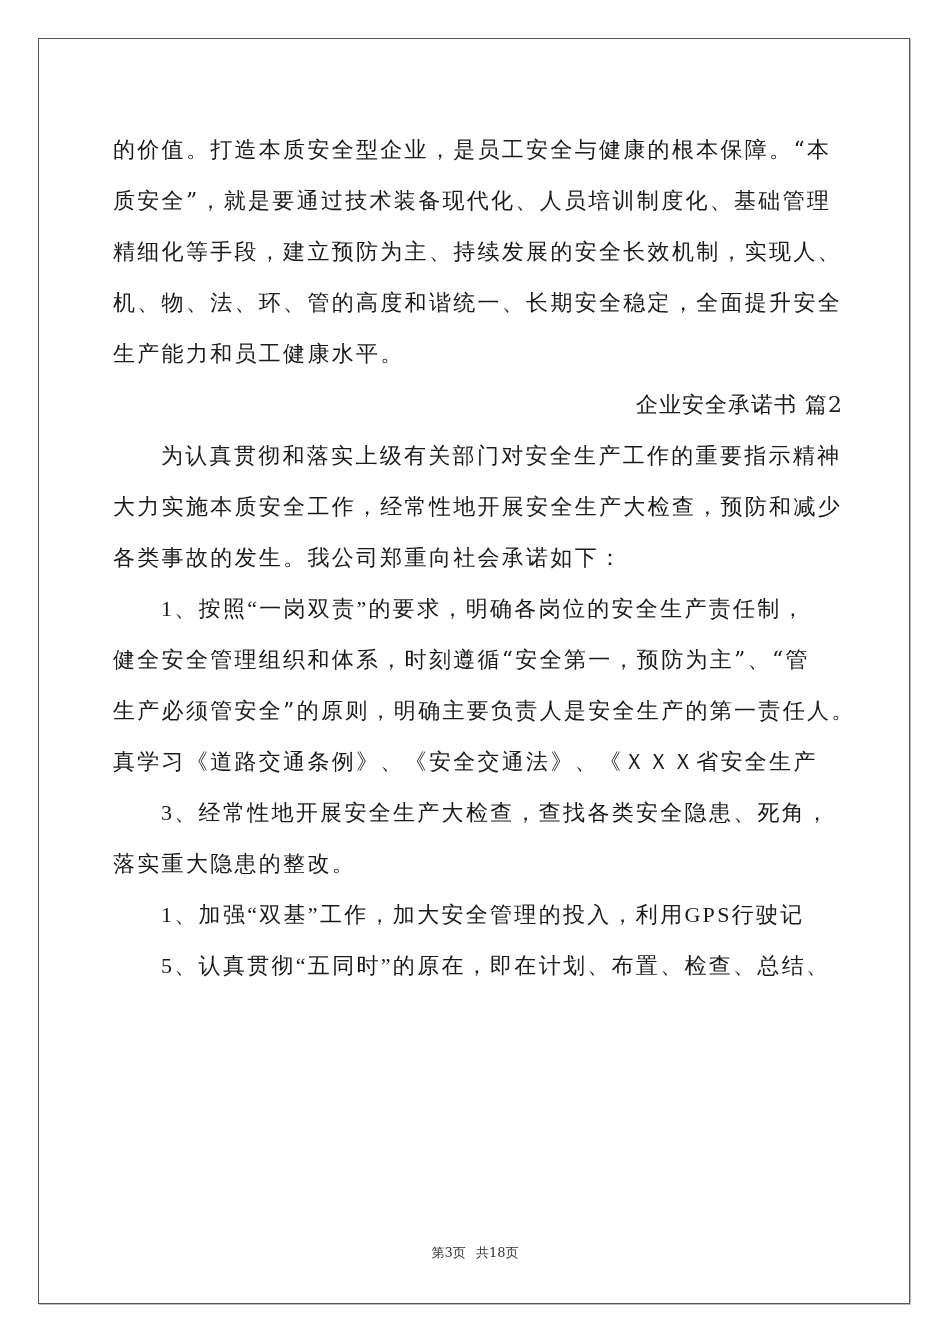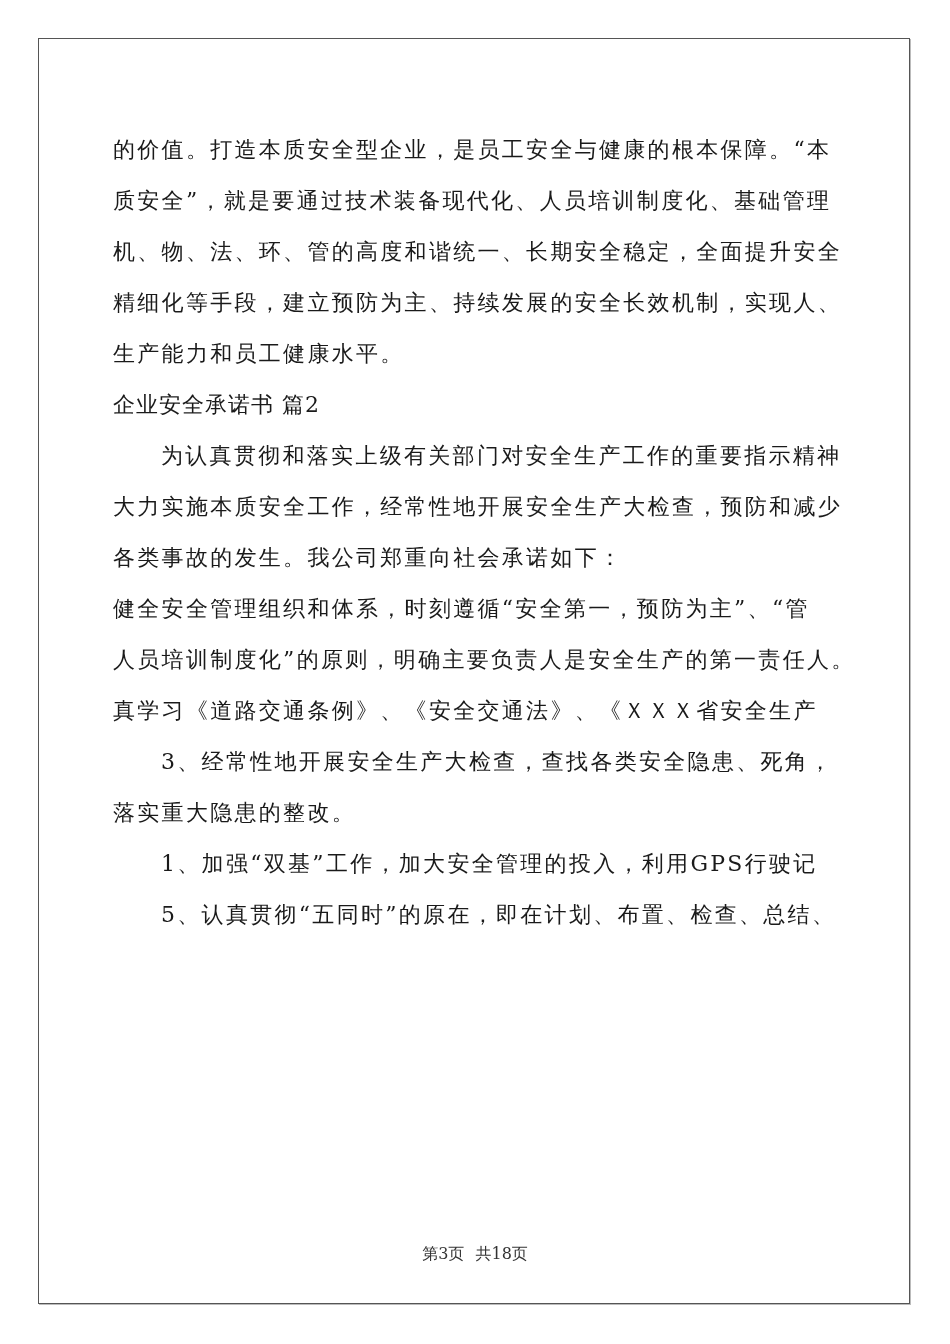--- a/index.html
+++ b/index.html
@@ -33,53 +33,56 @@
     }
     .line {
       font-size: 22px;
       line-height: 51px;
       height: 51px;
       white-space: nowrap;
       letter-spacing: 2.3px;
     }
     .heading {
       letter-spacing: 1px;
+      text-align: right;
     }
     .indent {
       padding-left: 48px;
+      font-family: Liberation Serif, serif;
     }
     .footer {
       position: absolute;
       top: 1244px;
       left: 0;
       width: 950px;
       text-align: center;
-      font-size: 16px;
+      font-size: 13px;
       color: #333333;
       font-family: "DejaVu Serif", "Liberation Serif", serif;
     }
     .footer span { margin: 0 3px; }
   </style>
 </head>
 <body>
 
 <div class="page-frame"></div>
 
 <div class="content">
   <div class="line">的价值。打造本质安全型企业，是员工安全与健康的根本保障。“本</div>
   <div class="line">质安全”，就是要通过技术装备现代化、人员培训制度化、基础管理</div>
+  <div class="line">精细化等手段，建立预防为主、持续发展的安全长效机制，实现人、</div>
   <div class="line">机、物、法、环、管的高度和谐统一、长期安全稳定，全面提升安全</div>
-  <div class="line">精细化等手段，建立预防为主、持续发展的安全长效机制，实现人、</div>
   <div class="line">生产能力和员工健康水平。</div>
   <div class="line heading">企业安全承诺书 篇2</div>
   <div class="line indent">为认真贯彻和落实上级有关部门对安全生产工作的重要指示精神</div>
   <div class="line">大力实施本质安全工作，经常性地开展安全生产大检查，预防和减少</div>
   <div class="line">各类事故的发生。我公司郑重向社会承诺如下：</div>
+  <div class="line indent">1、按照“一岗双责”的要求，明确各岗位的安全生产责任制，</div>
   <div class="line">健全安全管理组织和体系，时刻遵循“安全第一，预防为主”、“管</div>
-  <div class="line">人员培训制度化”的原则，明确主要负责人是安全生产的第一责任人。</div>
+  <div class="line">生产必须管安全”的原则，明确主要负责人是安全生产的第一责任人。</div>
   <div class="line">真学习《道路交通条例》、《安全交通法》、《ＸＸＸ省安全生产</div>
   <div class="line indent">3、经常性地开展安全生产大检查，查找各类安全隐患、死角，</div>
   <div class="line">落实重大隐患的整改。</div>
   <div class="line indent">1、加强“双基”工作，加大安全管理的投入，利用GPS行驶记</div>
   <div class="line indent">5、认真贯彻“五同时”的原在，即在计划、布置、检查、总结、</div>
 </div>
 
 <div class="footer">
   <span>第3页</span>
   <span>共18页</span>

